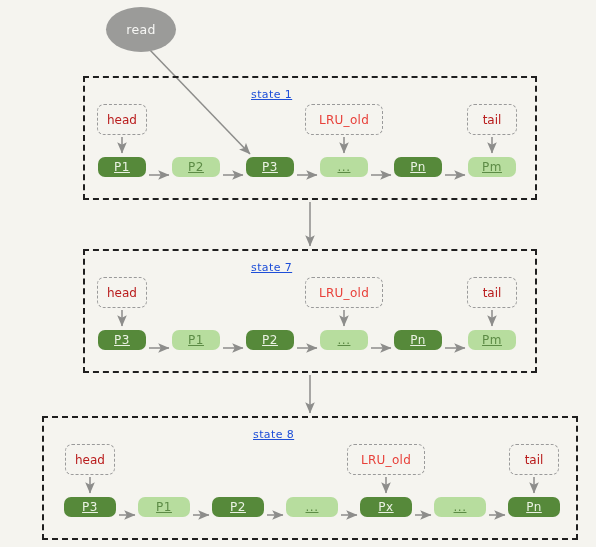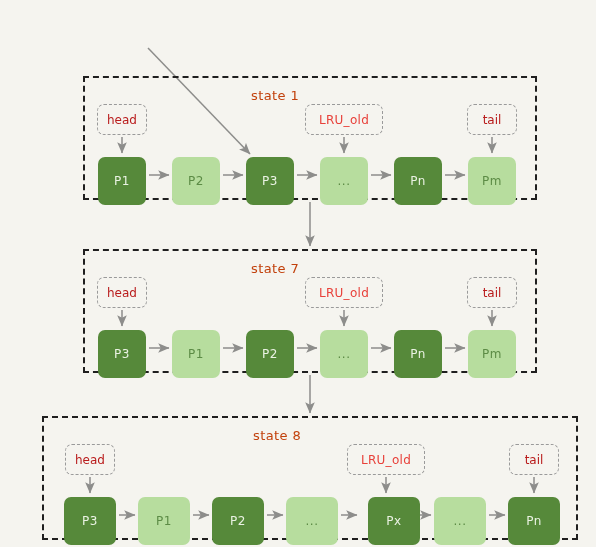--- a/index.html
+++ b/index.html
@@ -27,37 +27,39 @@
   
   .state-box {
     position: absolute;
     border: 2px dashed #1f1f1f;
     box-sizing: border-box;
     background: transparent;
   }
   .state-title {
     position: absolute;
     font-family: "DejaVu Sans", sans-serif;
-    font-size: 13px;
-    color: #c2410c;
+    font-size: 11px;
+    color: #1d4ed8;
     letter-spacing: 0.4px;
     white-space: nowrap;
+    text-decoration: underline;
   }
 
   
   .node {
     position: absolute;
-    height: 48px;
+    height: 20px;
     border-radius: 7px;
     display: flex;
     align-items: center;
     justify-content: center;
     font-size: 12px;
     letter-spacing: 0.5px;
     box-sizing: border-box;
+    text-decoration: underline;
   }
   .node.dark {
     background: #56893a;
     color: #eaf2e3;
   }
   .node.light {
     background: #b7dd9e;
     color: #5c8b45;
   }
 
@@ -161,22 +163,23 @@
       <div class="node light" style="left: 468px; top: 330px; width: 48px;">Pm</div>
       <div class="ptr-label" style="left: 97px; top: 277px; width: 50px;">head</div>
       <div class="ptr-label lru" style="left: 305px; top: 277px; width: 78px;">LRU_old</div>
       <div class="ptr-label" style="left: 467px; top: 277px; width: 50px;">tail</div>
       <div class="state-box" style="left: 42px; top: 416px; width: 536px; height: 124px;"></div>
       <div class="state-title" style="left: 253px; top: 428px;">state 8</div>
       <div class="node dark" style="left: 64px; top: 497px; width: 52px;">P3</div>
       <div class="node light" style="left: 138px; top: 497px; width: 52px;">P1</div>
       <div class="node dark" style="left: 212px; top: 497px; width: 52px;">P2</div>
       <div class="node light" style="left: 286px; top: 497px; width: 52px;">...</div>
-      <div class="node dark" style="left: 368px; top: 497px; width: 52px;">Px</div>
+      <div class="node dark" style="left: 360px; top: 497px; width: 52px;">Px</div>
       <div class="node light" style="left: 434px; top: 497px; width: 52px;">...</div>
       <div class="node dark" style="left: 508px; top: 497px; width: 52px;">Pn</div>
       <div class="ptr-label" style="left: 65px; top: 444px; width: 50px;">head</div>
       <div class="ptr-label lru" style="left: 347px; top: 444px; width: 78px;">LRU_old</div>
       <div class="ptr-label" style="left: 509px; top: 444px; width: 50px;">tail</div>
     </div>
 
+  <div class="read-bubble" style="left:106px; top:7px;">read</div>
 
 </div>
 
 </body></html>

